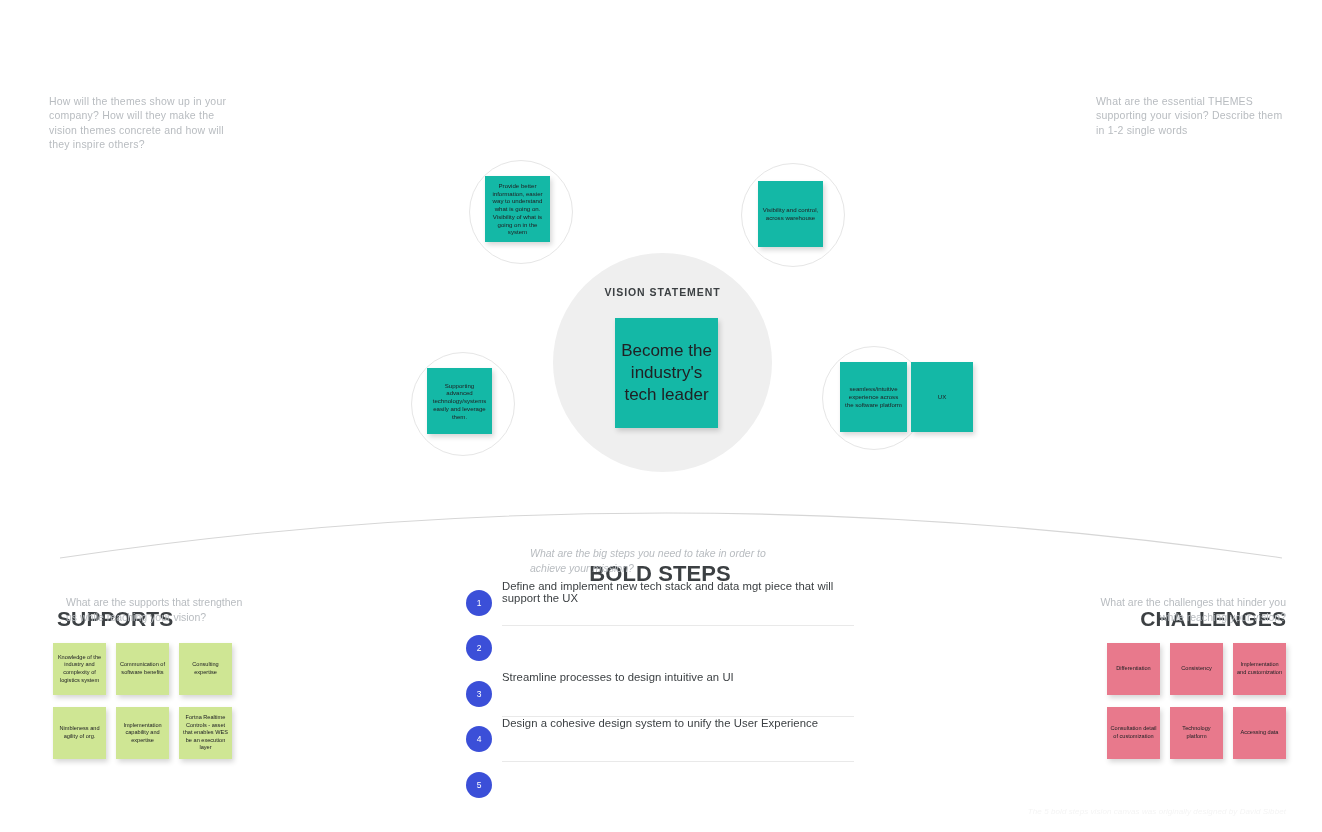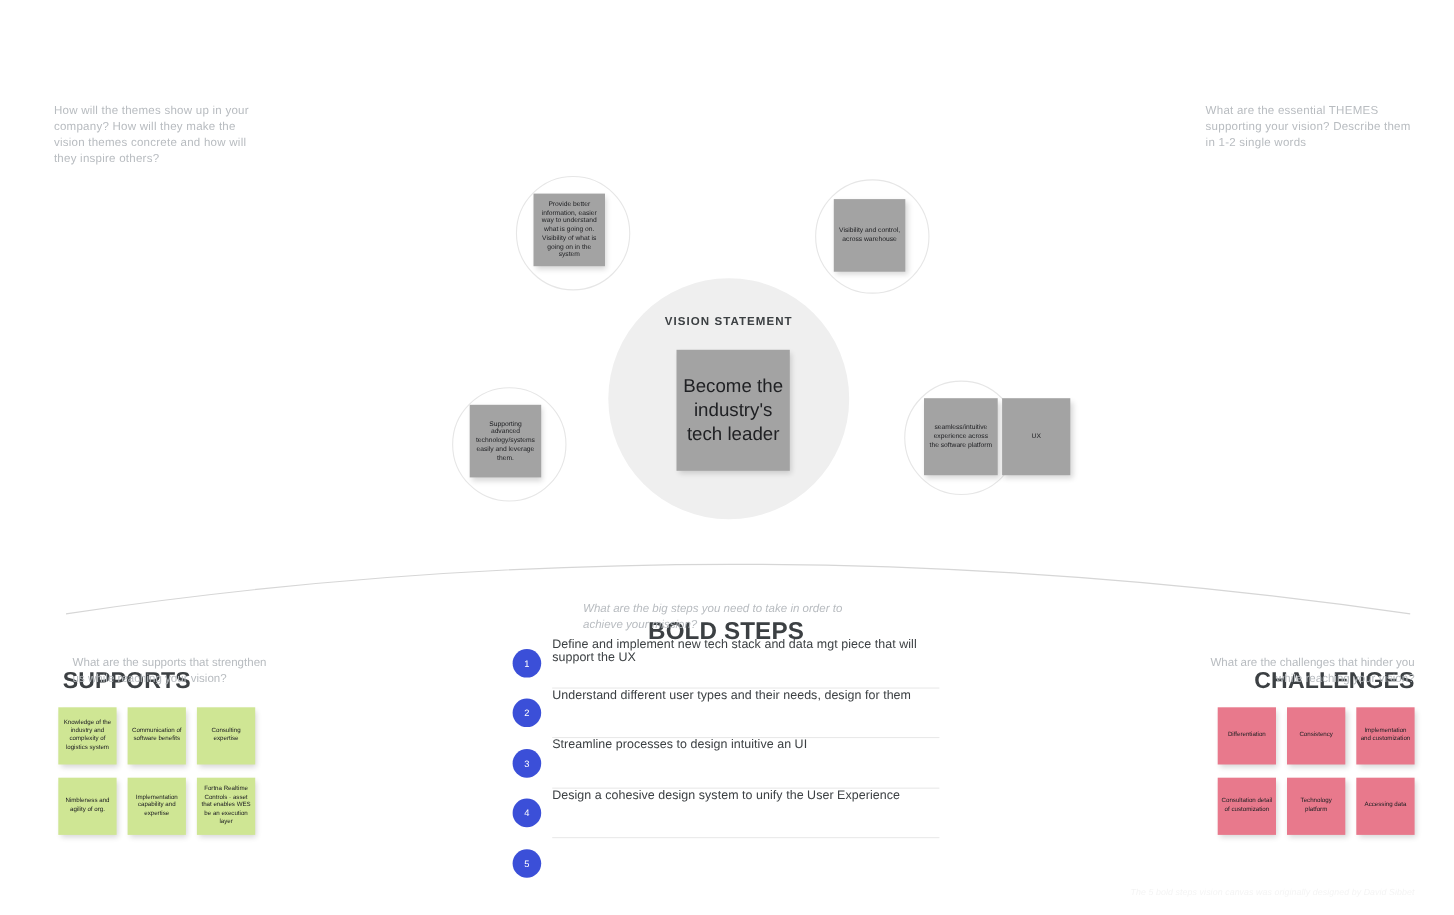--- a/index.html
+++ b/index.html
@@ -55,21 +55,21 @@
     box-sizing: border-box;
     display: flex;
     align-items: center;
     justify-content: center;
     text-align: center;
     color: #202124;
     box-shadow: 2px 3px 5px rgba(0,0,0,0.16);
     padding: 4px;
     overflow: hidden;
   }
-  .note-yellow { background: #a3a3a3; }
+  .note-yellow { background: #14b8a6; }
   .note-green  { background: #cfe694; }
   .note-red    { background: #e8798c; }
 
   .note-main {
     left: 615px; top: 318px;
     width: 103px; height: 110px;
     font-size: 17px;
     line-height: 1.30;
     padding: 6px;
   }
@@ -248,23 +248,20 @@
   <div class="sec-sub bold-sub">What are the big steps you need to take in order to achieve your mission?</div>
   <div class="steps">
     <div class="step-row">
       <div class="step-badge">1</div>
       <div class="step-text-wrap">
         <span class="step-text">Define and implement new tech stack and data mgt piece that will support the UX</span>
       </div>
     </div>
     <div class="step-row">
       <div class="step-badge">2</div>
-      <div class="step-text-wrap">
-        <span class="step-text">Understand different user types and their needs, design for them</span>
-      </div>
     </div>
     <div class="step-row">
       <div class="step-badge">3</div>
       <div class="step-text-wrap">
         <span class="step-text">Streamline processes to design intuitive an UI</span>
       </div>
     </div>
     <div class="step-row">
       <div class="step-badge">4</div>
       <div class="step-text-wrap">

